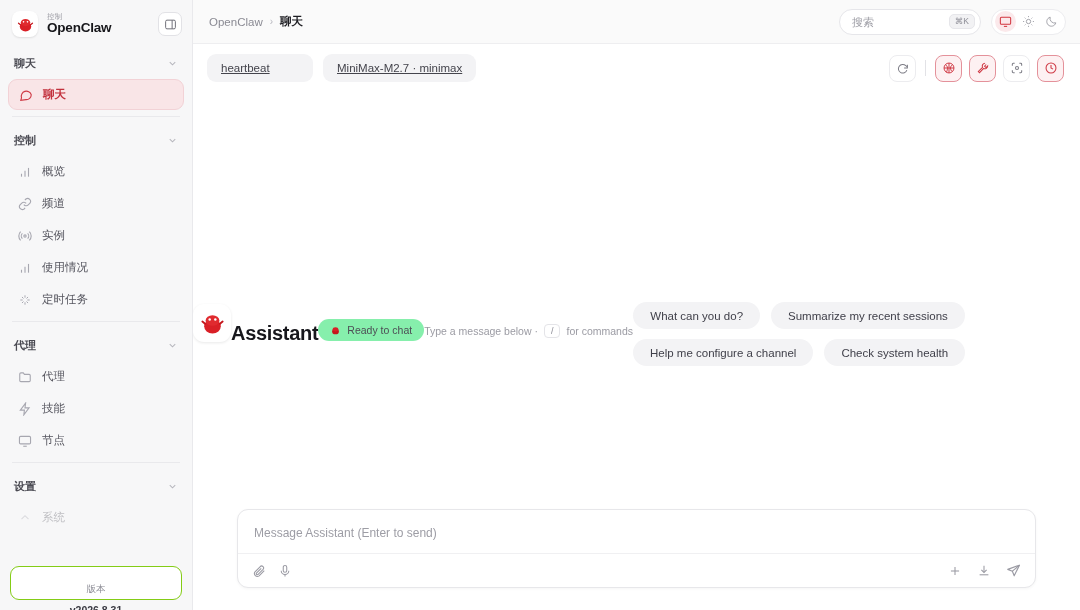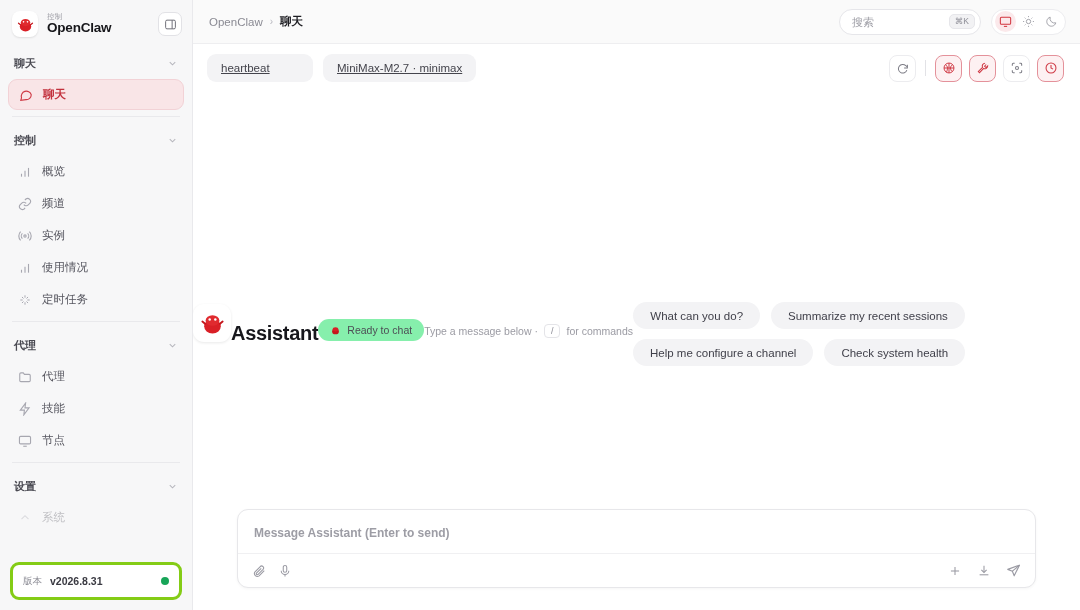--- a/index.html
+++ b/index.html
@@ -58,22 +58,22 @@
   .sb-item.active .lbl { color: #c2303c; font-weight: 600; }
   .sb-item svg { flex: none; }
   .ico-dim { color: #a7a7b0; }
 
   .sb-divider { height: 1px; background: #e9e9ec; margin: 6px 4px; }
   .fade-item { opacity: .35; }
 
   .sb-foot { padding: 8px 10px 10px 10px; }
   .ver-pill {
     display: flex; align-items: center; gap: 8px;
-    background: #fff; border: 3px solid #84cc16;
-    border-radius: 9px; height: 27px; padding: 16px 10px;
+    background: #fff; border: 1px solid #84cc16;
+    border-radius: 9px; height: 27px; padding: 16px 10px; flex-direction: column;
   }
   .ver-k { font-size: 9.5px; color: #8b8b94; }
   .ver-v { font-size: 10.5px; color: #3a3a42; font-weight: 600; flex: 1; }
   .dot-green { width: 8px; height: 8px; border-radius: 50%; background: #18a558; }
 
   
   .main { flex: 1; display: flex; flex-direction: column; background: #fff; }
 
   .topbar {
     height: 44px; display: flex; align-items: center;
@@ -171,21 +171,21 @@
     display: flex; align-items: center; padding: 0 17px;
     font-size: 11.5px; color: #40404a; cursor: pointer;
   }
 
   
   .composer-wrap { padding: 0 44px 22px 44px; }
   .composer {
     border: 1px solid #e7e7ea; border-radius: 11px; background: #fff;
     box-shadow: 0 1px 3px rgba(0,0,0,.04);
   }
-  .comp-input { padding: 13px 16px 12px 16px; font-weight: bold; }
+  .comp-input { padding: 13px 16px 12px 16px; }
   .comp-input .ph { font-size: 12px; color: #9d9da5; }
   .comp-bar {
     border-top: 1px solid #f0f0f2; height: 34px;
     display: flex; align-items: center; padding: 0 14px; gap: 12px;
   }
   .cicon { color: #9a9aa3; cursor: pointer; display: flex; }
   .comp-bar .right { margin-left: auto; display: flex; align-items: center; gap: 15px; }
 </style>
 </head>
 <body>

